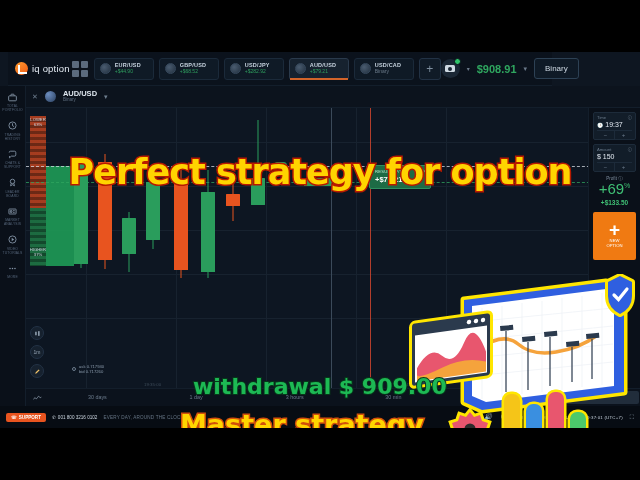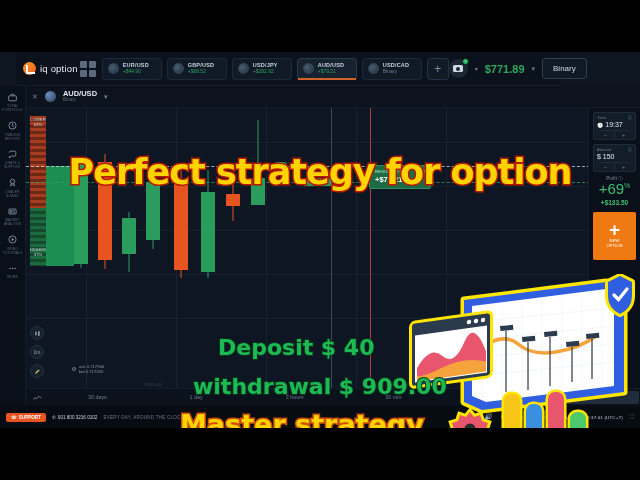--- a/index.html
+++ b/index.html
@@ -11,21 +11,21 @@
   }
   
   #frame { position:absolute; left:0; top:0; width:640px; height:480px; background:#000; }
   #app {
     position:absolute; left:0; top:52px; width:640px; height:376px;
     background:#0e1621; overflow:hidden;
   }
 
   
   .header {
-    position:absolute; left:16px; top:0; width:544px; height:34px;
+    position:absolute; left:8px; top:0; width:544px; height:34px;
     background:#0b121c; border-bottom:1px solid #131e2b;
     display:flex; align-items:center;
   }
   .logo-wrap { display:flex; align-items:center; gap:4px; padding-left:7px; width:76px; }
   .logo-mark {
     width:13px; height:13px; border-radius:50%;
     background:linear-gradient(140deg,#ff9b2f,#f05a14);
     position:relative; flex:none;
   }
   .logo-mark:after{
@@ -290,21 +290,21 @@
         </div>
         <div class="add-tab">+</div>
       </div>
 
       <div class="header-right">
         <div class="cam-btn">
           <div class="cam-body"></div>
           <div class="cam-badge"></div>
         </div>
         <span class="cam-caret">▾</span>
-        <span class="balance">$771.89</span>
+        <span class="balance">$908.91</span>
         <span class="bal-caret">▾</span>
         <div class="deposit-btn">Binary</div>
       </div>
     </div>
 
     <div class="sidebar">
       <div class="side-item">
         <div class="side-ic">
           <svg viewBox="0 0 20 20" width="11" height="11">
               <rect class="sb-ic" x="3" y="7" width="14" height="9" rx="1.5"></rect>
@@ -628,18 +628,17 @@
 
         <g transform="translate(196,2)">
           <path d="M16 0 L28 6 L28 20 Q28 32 16 38 Q4 32 4 20 L4 6 Z" fill="#ffe600" stroke="#ffe600" stroke-width="6" stroke-linejoin="round"></path>
           <path d="M16 0 L28 6 L28 20 Q28 32 16 38 Q4 32 4 20 L4 6 Z" fill="#2f5fe0"></path>
           <path d="M10 19 l4.5 4.5 L23 13" stroke="#fff" stroke-width="3.2" fill="none" stroke-linecap="round"></path>
         </g>
       </svg>
     </div>
 
     <div class="ov ov-title">Perfect strategy for option</div>
-    <div class="ov ov-green ov-d1">Deposit $ 40</div>
     <div class="ov ov-green ov-d2">withdrawal $ 909.00</div>
     <div class="ov ov-master">Master strategy</div>
 
   </div>
 </div>
 
 </body></html>

